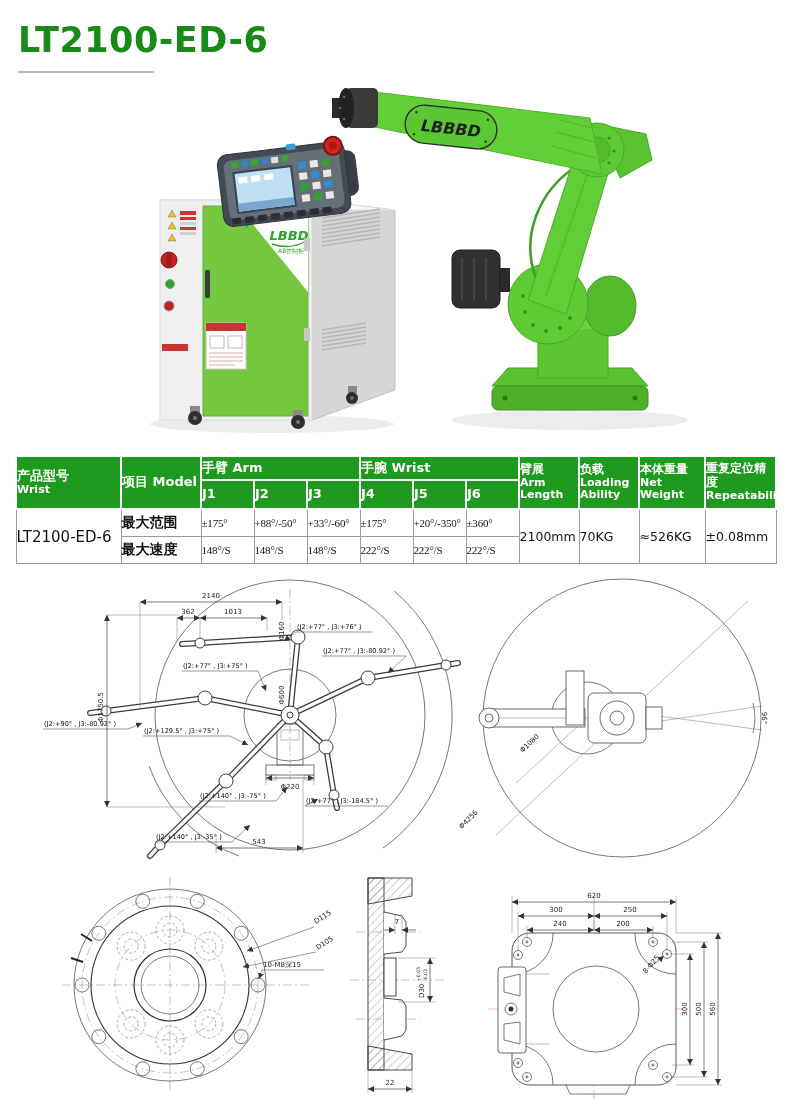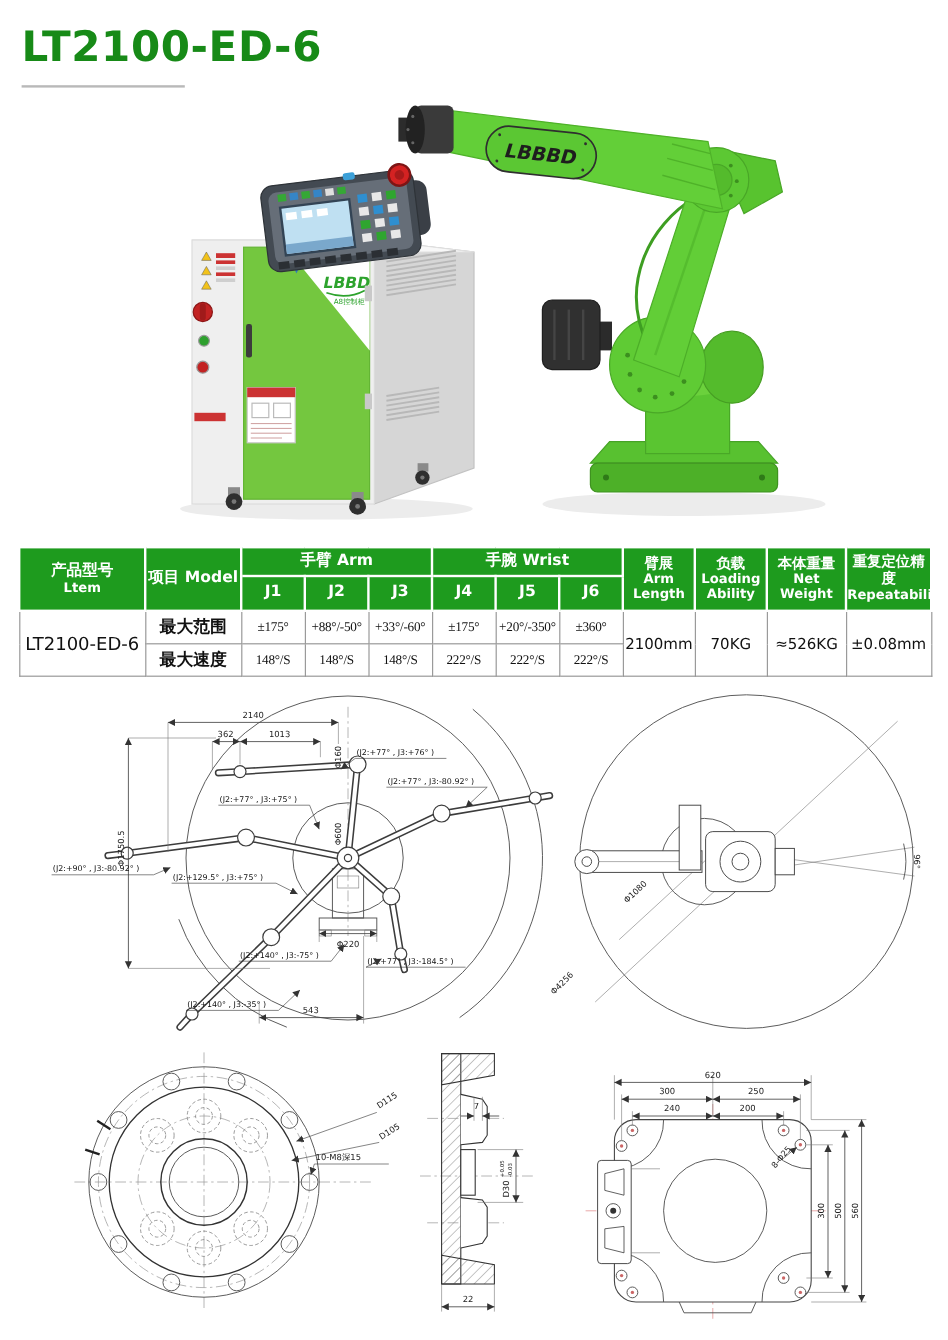--- a/index.html
+++ b/index.html
@@ -6,21 +6,21 @@
   .sheet{position:relative;width:790px;height:1117px;background:#fff;overflow:hidden;
          font-family:"DejaVu Sans","Liberation Sans",sans-serif;}
   
   .title{position:absolute;left:18px;top:20px;margin:0;font-size:35px;font-weight:bold;
          color:#178a17;letter-spacing:0.5px;}
   .title-underline{position:absolute;left:18px;top:71px;width:136px;height:2px;background:#b9b9b9;}
   
   .photo-svg{position:absolute;left:0;top:68px;}
   
   .spec-table{position:absolute;left:15px;top:455px;width:760px;border-collapse:collapse;
-              table-layout:fixed;text-align:center;}
+              table-layout:fixed;text-align:left;}
   .spec-table th{background:#1e9b1e;color:#fff;border:2px solid #fff;padding:0;
                  font-weight:bold;line-height:1.15;}
   .spec-table td{border:1px solid #9a9a9a;padding:0;color:#111;background:#fff;}
   .th-big{font-size:13px;}
   .th-joint{font-size:13px;height:27px;}
   .th-small{font-size:11px;font-weight:bold;}
   .th-small .zh{font-size:12px;}
   .row1{height:24px;}
   .cell-model{font-size:15px;}
   .cell-label{font-size:14px;font-weight:bold;height:26px;}
@@ -270,21 +270,21 @@
         <col style="width:53px">
       <col style="width:60px">
         <col style="width:60px">
         <col style="width:66px">
         <col style="width:71px">
     </colgroup>
     <tbody>
         <tr class="row1">
       <th rowspan="2" class="th-big">
         <div>产品型号</div>
-        <div style="font-size:11px;">Ltem</div>
+        <div style="font-size:11px;">Wrist</div>
       </th>
       <th rowspan="2" class="th-big">项目 Model</th>
       <th colspan="3" class="th-big">手臂 Arm</th>
       <th colspan="3" class="th-big">手腕 Wrist</th>
       <th rowspan="2" class="th-small">
         <div class="zh">臂展</div>
         <div>Arm</div>
         <div>Length</div>
       </th>
       <th rowspan="2" class="th-small">

